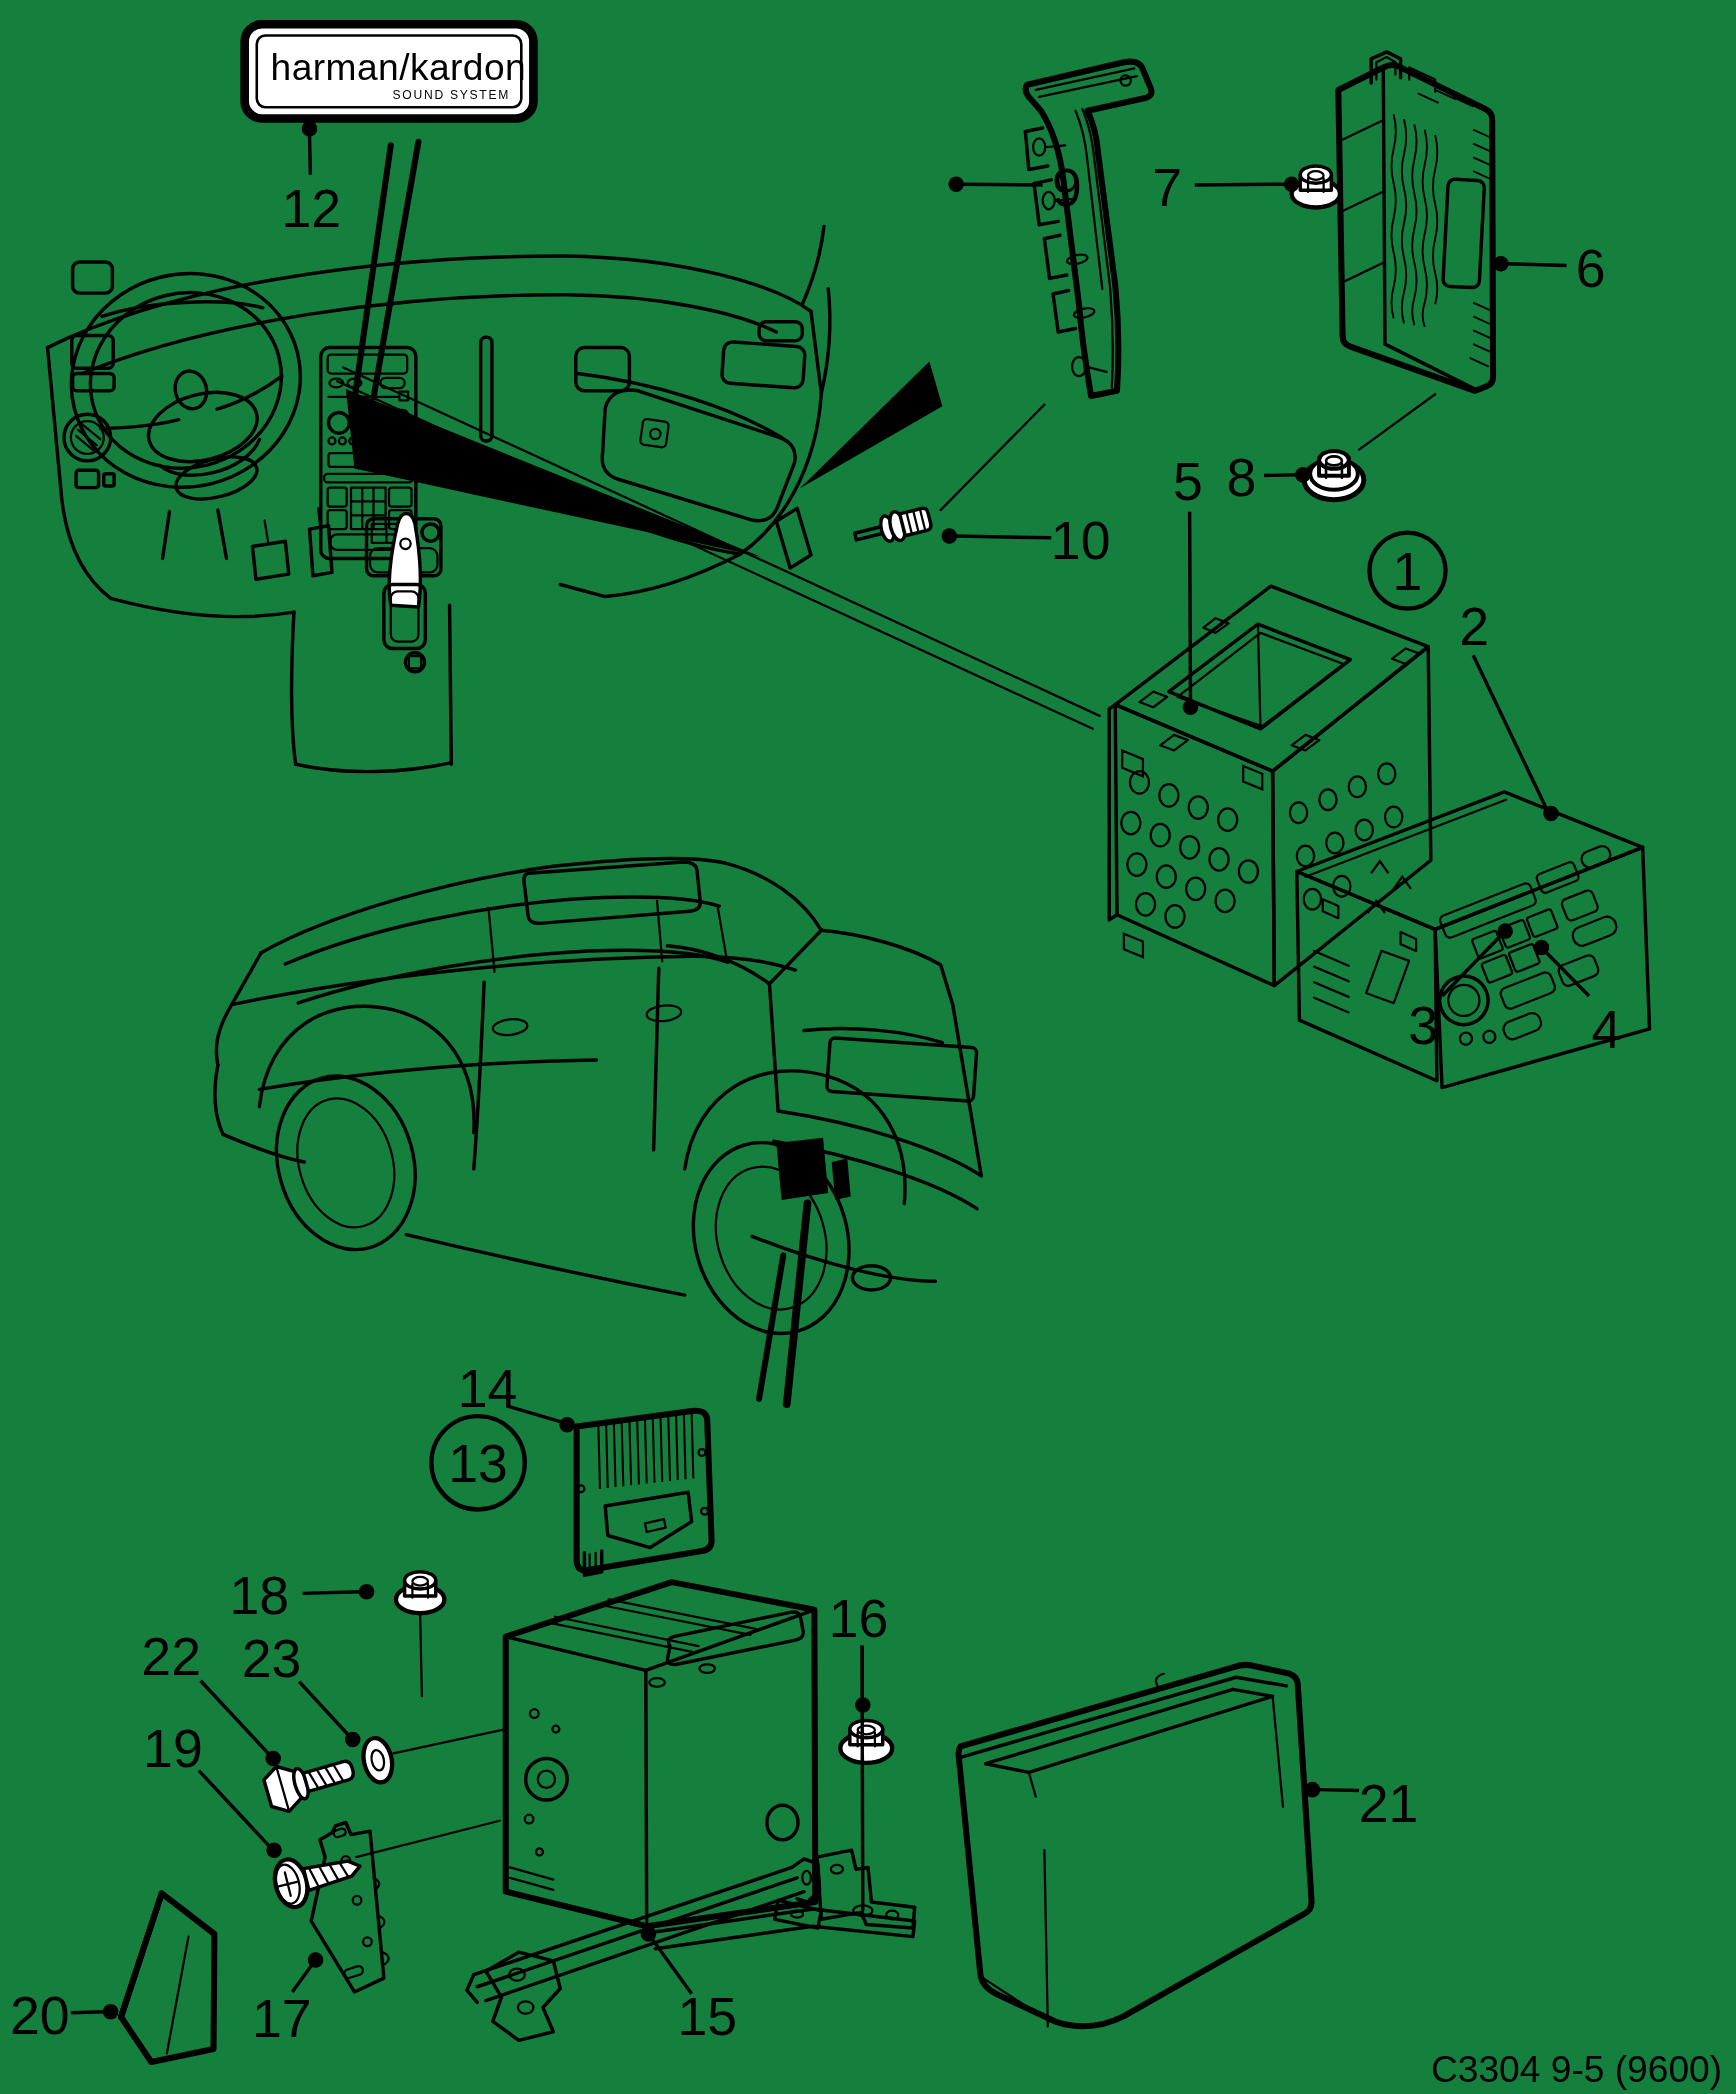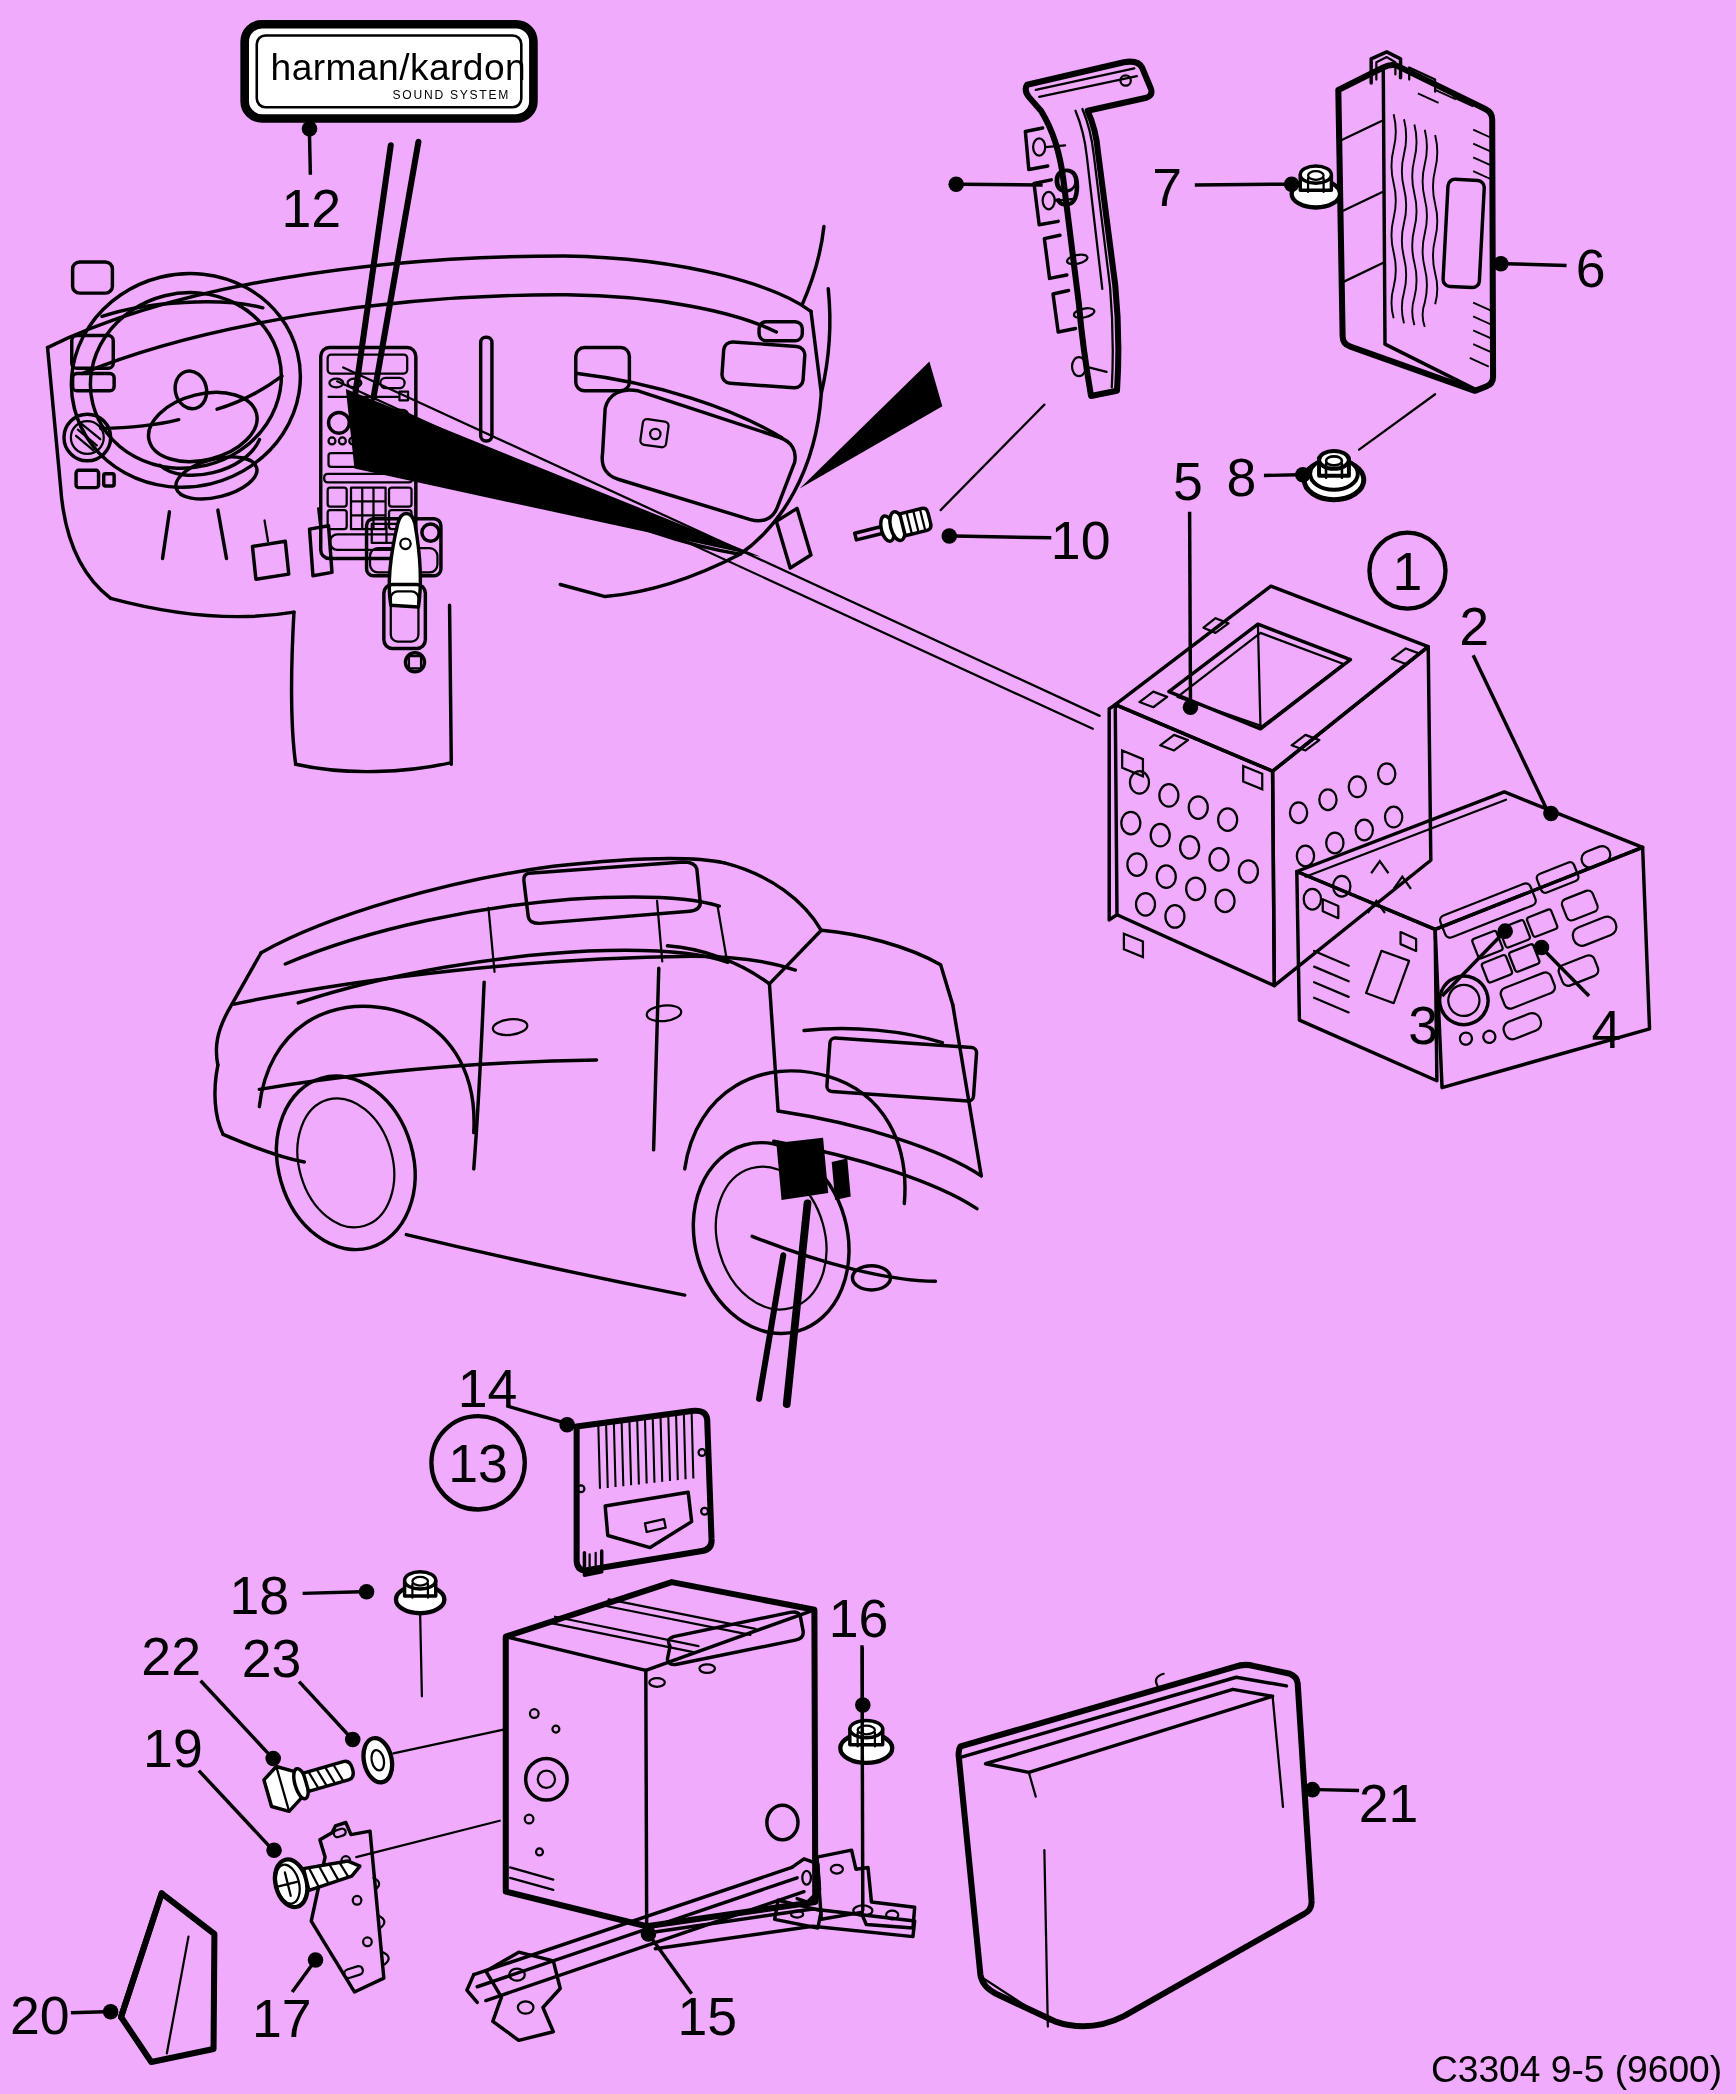--- a/index.html
+++ b/index.html
@@ -1,16 +1,16 @@
 <!DOCTYPE html>
 <html style="font-size:14px"><head>
 <meta charset="utf-8">
 <style>
   html,body{margin:0;padding:0;background:#fff;}
-  #stage{position:relative;width:1736px;height:2094px;background:#f0abfc;overflow:hidden;}
+  #stage{position:relative;width:1736px;height:2094px;background:#15803d;overflow:hidden;}
   svg{position:absolute;left:0;top:0;}
   svg *{vector-effect:none;}
   .ln{fill:none;stroke:#000;stroke-width:4;stroke-linecap:round;stroke-linejoin:round;}
   .ln2{fill:none;stroke:#000;stroke-width:2.6;stroke-linecap:round;stroke-linejoin:round;}
   .hv{fill:none;stroke:#000;stroke-width:7;stroke-linecap:round;stroke-linejoin:round;}
   .wh{fill:#fff;stroke:#000;stroke-width:4;stroke-linejoin:round;}
   .wh5{fill:#fff;stroke:#000;stroke-width:5;stroke-linejoin:round;}
   .blk{fill:#000;stroke:none;}
   .callout-text{font-family:"Liberation Sans","DejaVu Sans",sans-serif;font-size:62px;fill:#000;}
   .badge-brand{font-family:"Liberation Sans","DejaVu Sans",sans-serif;font-size:43px;fill:#000;letter-spacing:0.5px;}

